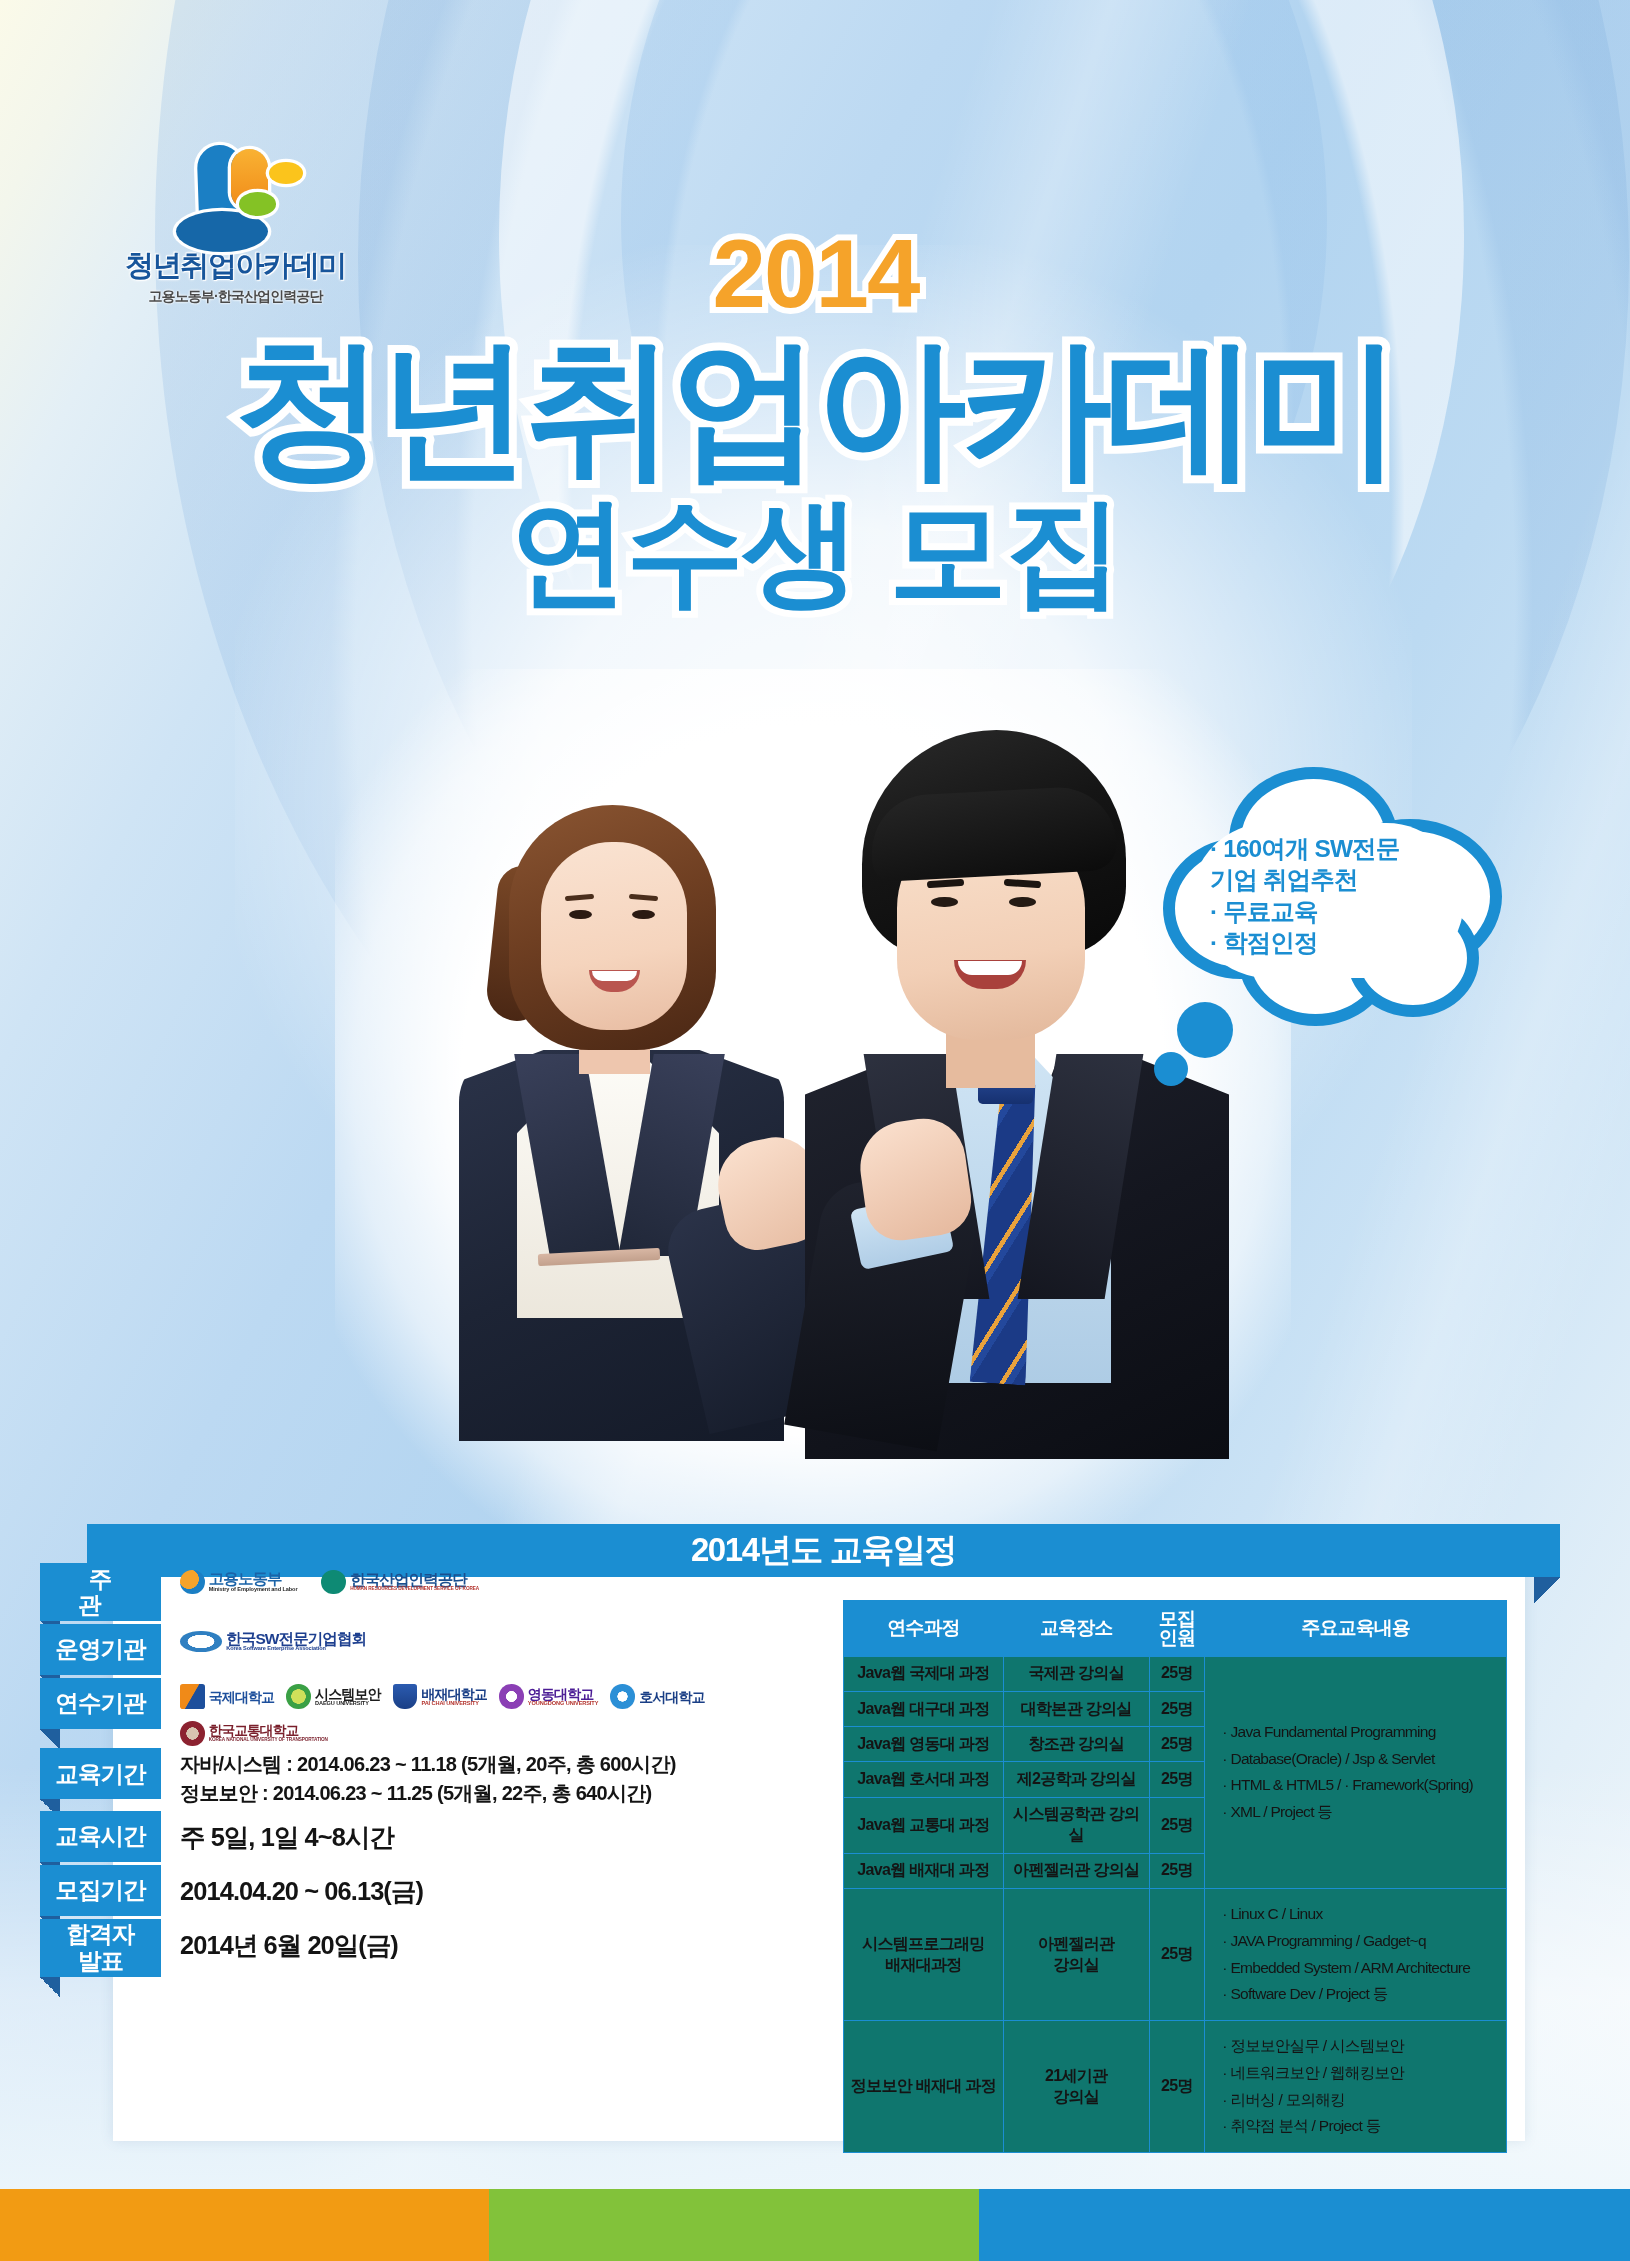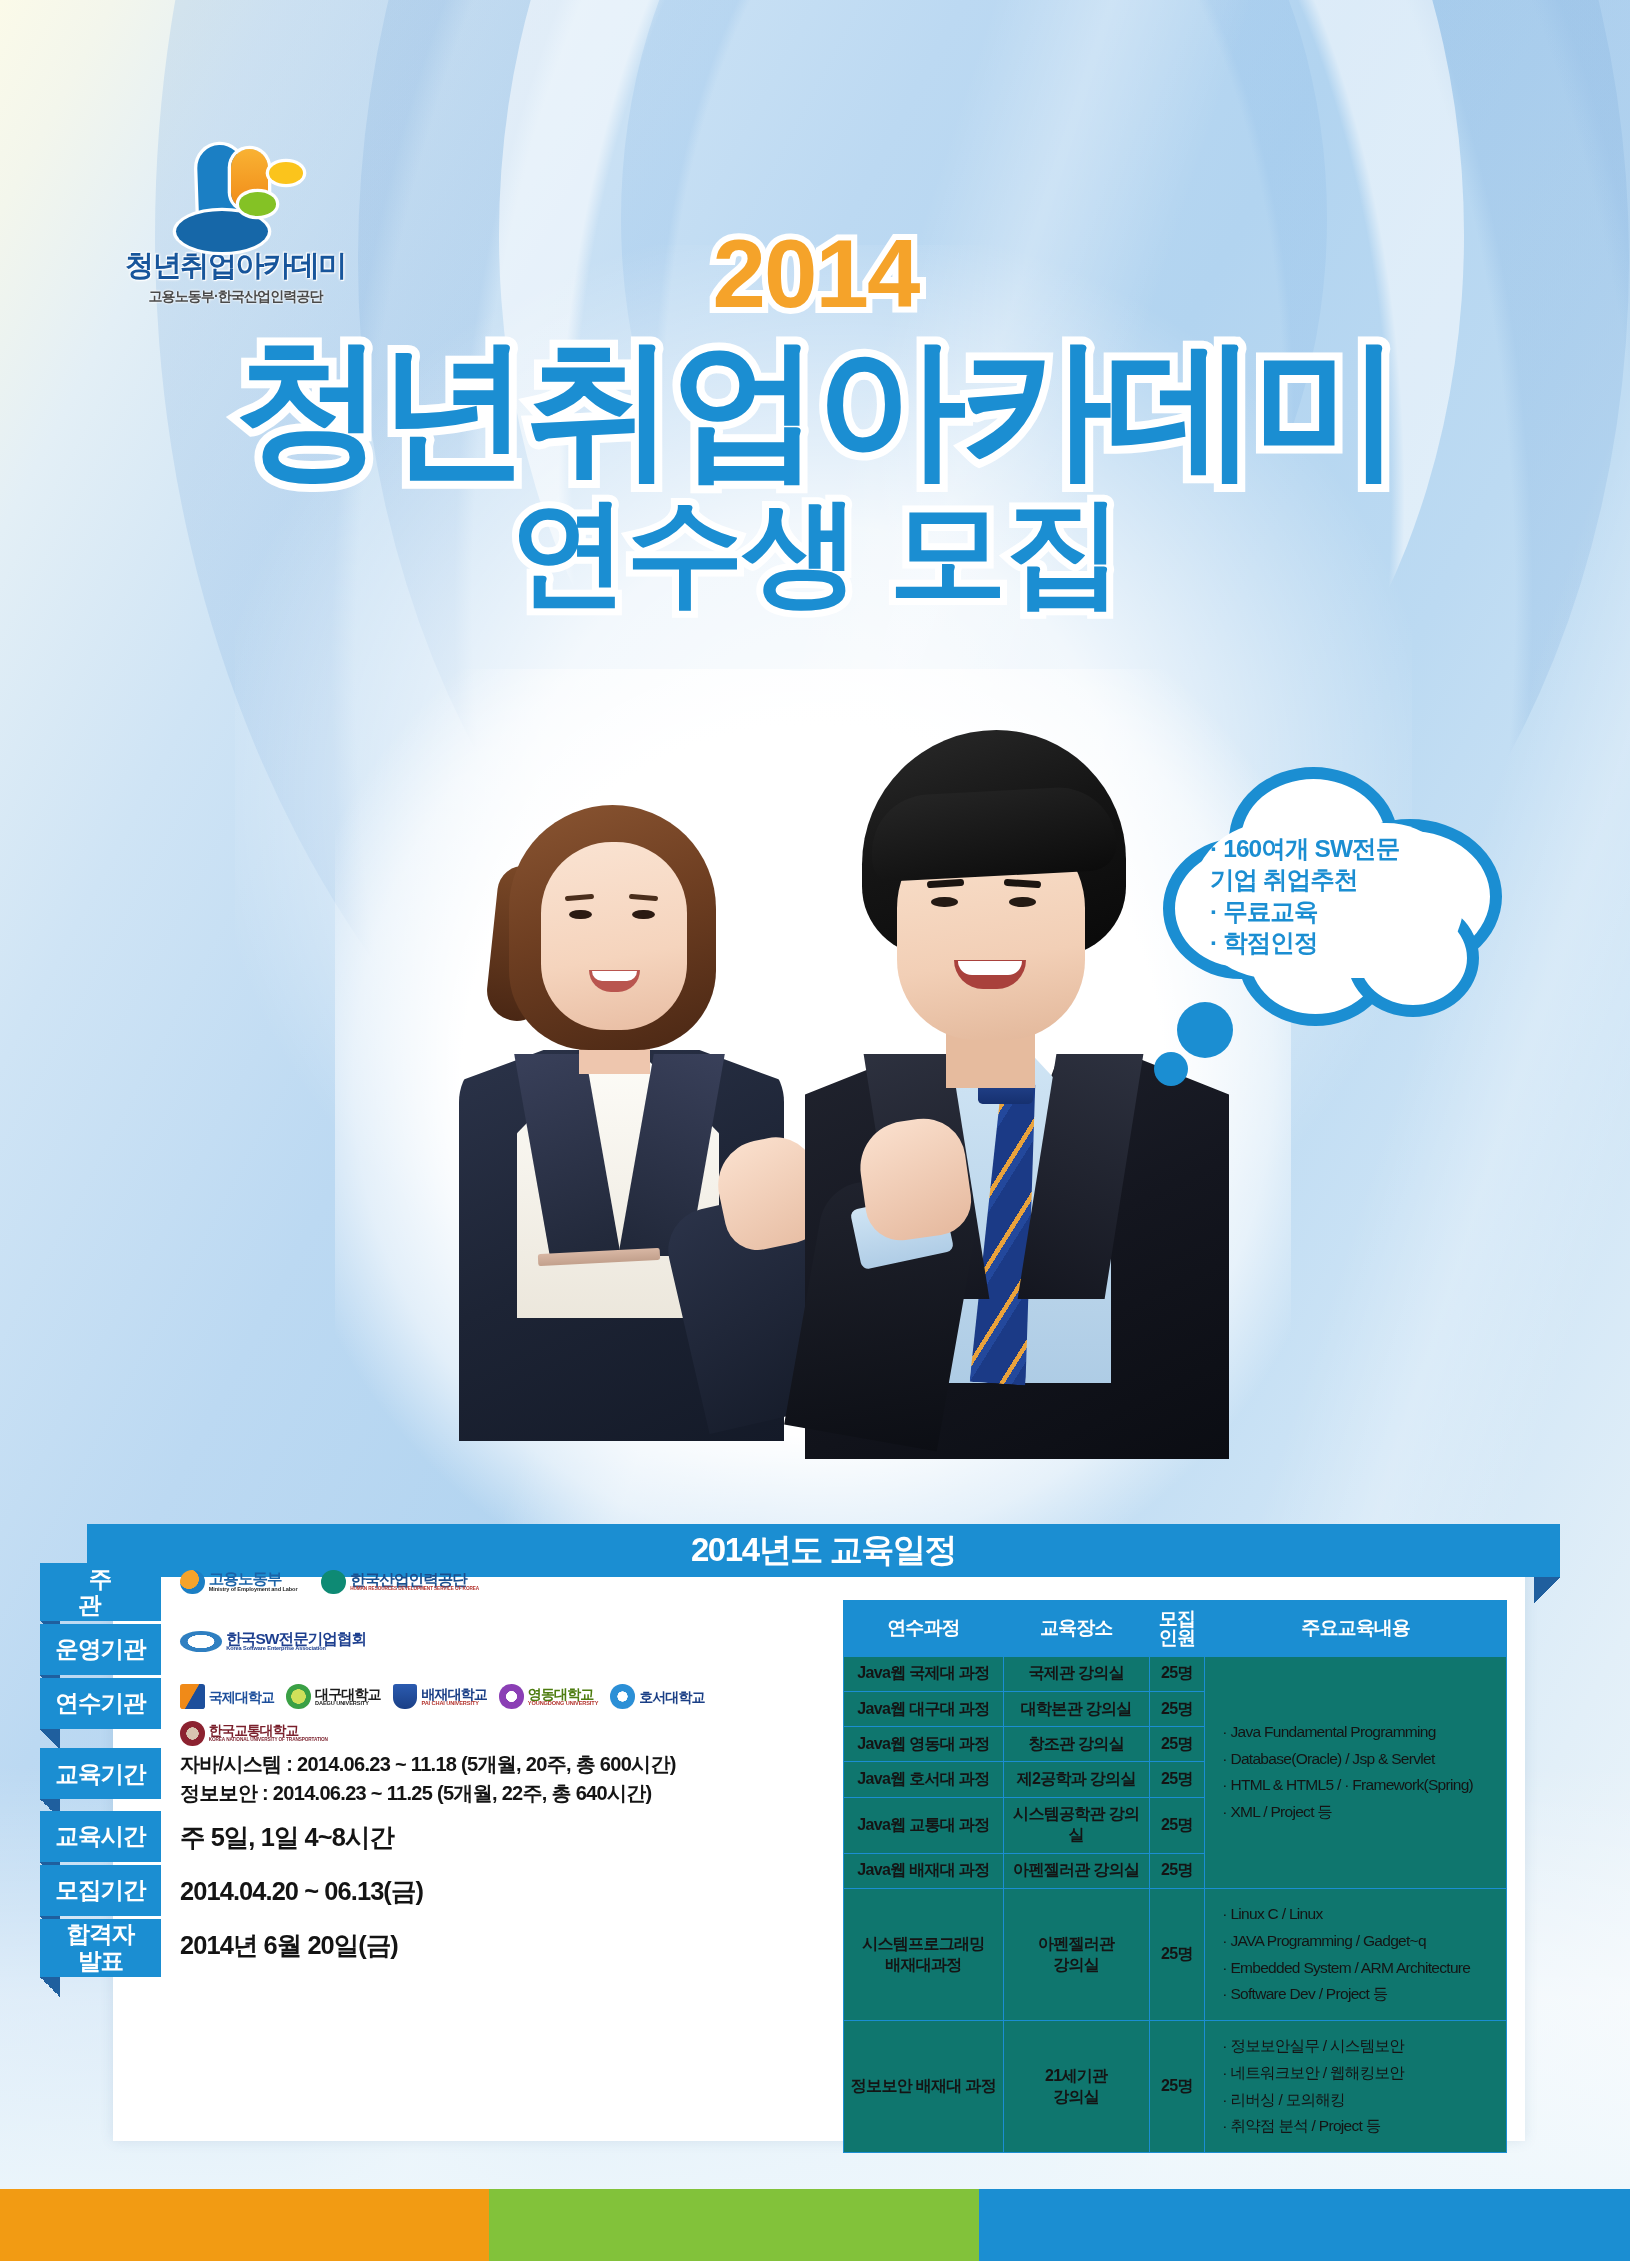--- a/index.html
+++ b/index.html
@@ -348,35 +348,35 @@
         <div class="chip">
           <div class="mark" style="background:linear-gradient(120deg,#f08a18 48%,#1d4f9c 50%);border-radius:2.8px"></div>
           <div class="txts">
               <div class="kr" style="color:#1d4f9c;font-size:14px">국제대학교</div>
             <div class="en"></div>
             </div>
         </div>
         <div class="chip">
           <div class="mark" style="background:radial-gradient(circle,#cfe05a 0 40%,#3aa045 42% 78%,#1c1c1c 80% 100%)"></div>
           <div class="txts">
-              <div class="kr" style="color:#1c1c1c;font-size:14px">대구대학교</div>
+              <div class="kr" style="color:#1c1c1c;font-size:14px">시스템보안</div>
             <div class="en" style="color:#1c1c1c">DAEGU UNIVERSITY</div>
             </div>
         </div>
         <div class="chip">
           <div class="mark" style="background:linear-gradient(180deg,#2b5bb0,#1a3f86);border-radius:2.8px 2.8px 11.3px 11.3px"></div>
           <div class="txts">
               <div class="kr" style="color:#1a3f86;font-size:14px">배재대학교</div>
             <div class="en" style="color:#b3332d">PAI CHAI UNIVERSITY</div>
             </div>
         </div>
         <div class="chip">
           <div class="mark" style="background:radial-gradient(circle,#fff 0 30%,#8b3fb5 32% 70%,#6b2fa0 72% 100%)"></div>
           <div class="txts">
-              <div class="kr" style="color:#4d7c0f;font-size:14px">영동대학교</div>
+              <div class="kr" style="color:#4c1d95;font-size:14px">영동대학교</div>
             <div class="en" style="color:#b3332d">YOUNGDONG UNIVERSITY</div>
             </div>
         </div>
         <div class="chip">
           <div class="mark" style="background:radial-gradient(circle,#fff 0 28%,#2b8fd6 30% 72%,#1a3f86 74% 100%)"></div>
           <div class="txts">
               <div class="kr" style="color:#1a3f86;font-size:14px">호서대학교</div>
             <div class="en"></div>
             </div>
         </div>

